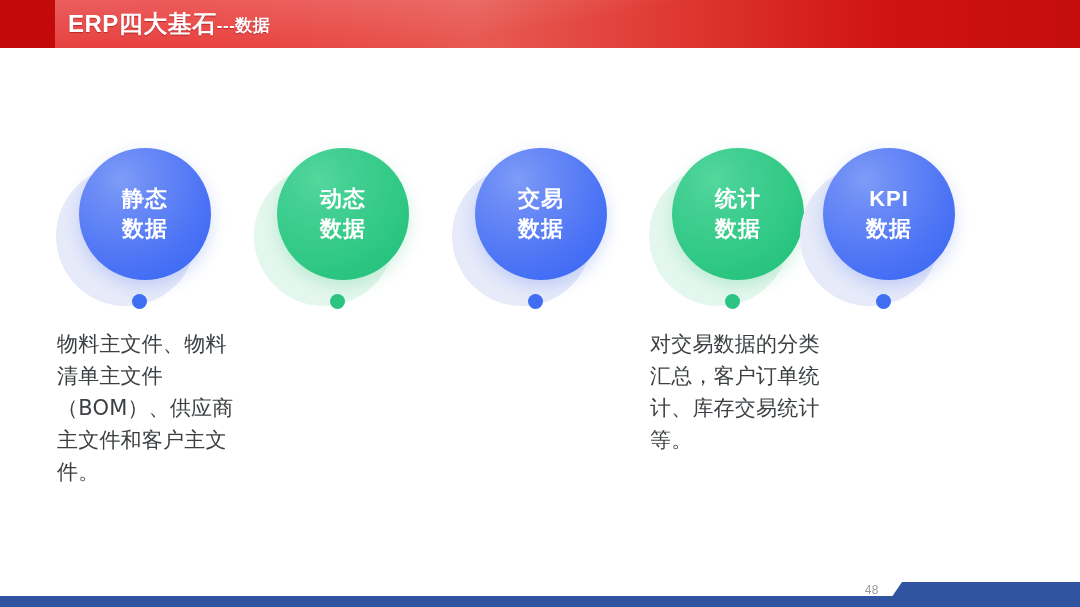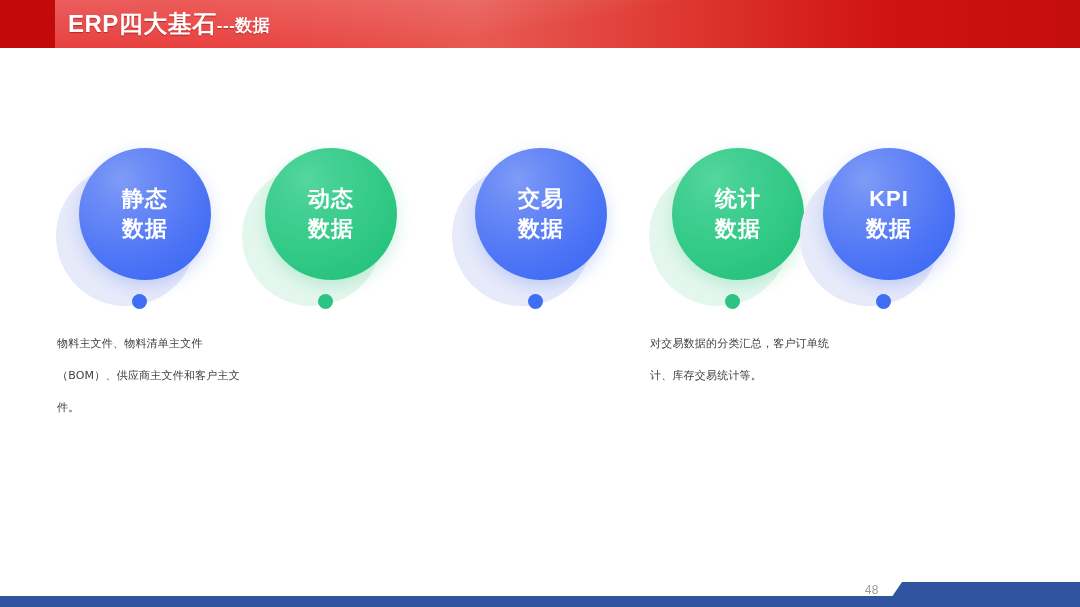--- a/index.html
+++ b/index.html
@@ -130,21 +130,21 @@
   }
   .dot.blue  { background: #3f6ef3; }
   .dot.green { background: #2cc383; }
 
   
   .caption {
     position: absolute;
     top: 188px;
     left: 5px;
     width: 186px;
-    font-size: 11px;
+    font-size: 21px;
     line-height: 32px;
     color: #3c4043;
     font-family: "DejaVu Sans", "Liberation Sans", sans-serif;
     letter-spacing: 0.2px;
   }
 
   
   .footer-bar {
     position: absolute;
     left: 0;
@@ -192,21 +192,21 @@
         <div class="halo blue"></div>
         <div class="circle blue">
           <span class="circle-line">静态</span>
           <span class="circle-line">数据</span>
         </div>
         <div class="dot blue"></div>
       </div>
       <div class="caption">物料主文件、物料清单主文件（BOM）、供应商主文件和客户主文件。</div>
     </div>
 
-    <div class="column" style="left:238px">
+    <div class="column" style="left:250px">
       <div class="bubble-wrap">
         <div class="halo green"></div>
         <div class="circle green">
           <span class="circle-line">动态</span>
           <span class="circle-line">数据</span>
         </div>
         <div class="dot green"></div>
       </div>
     </div>
 

